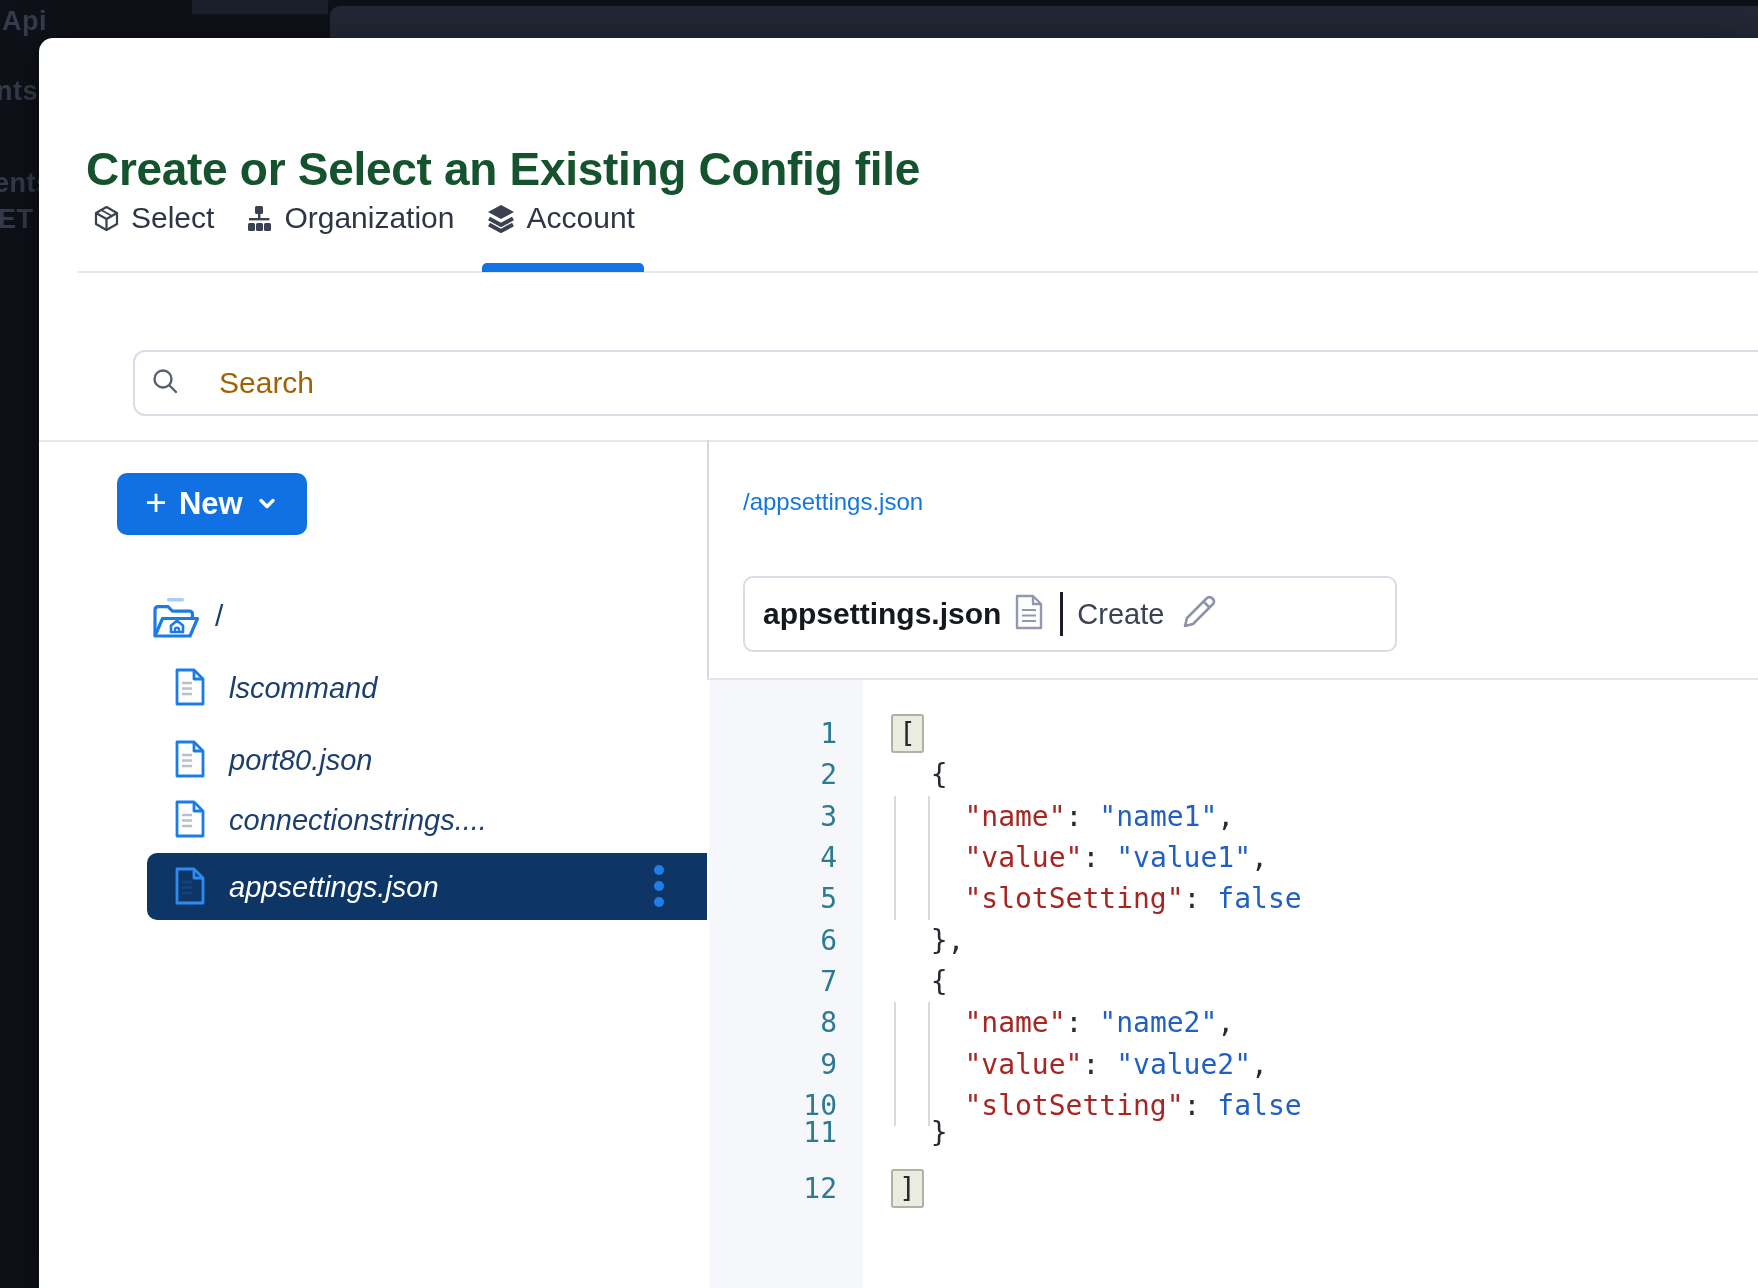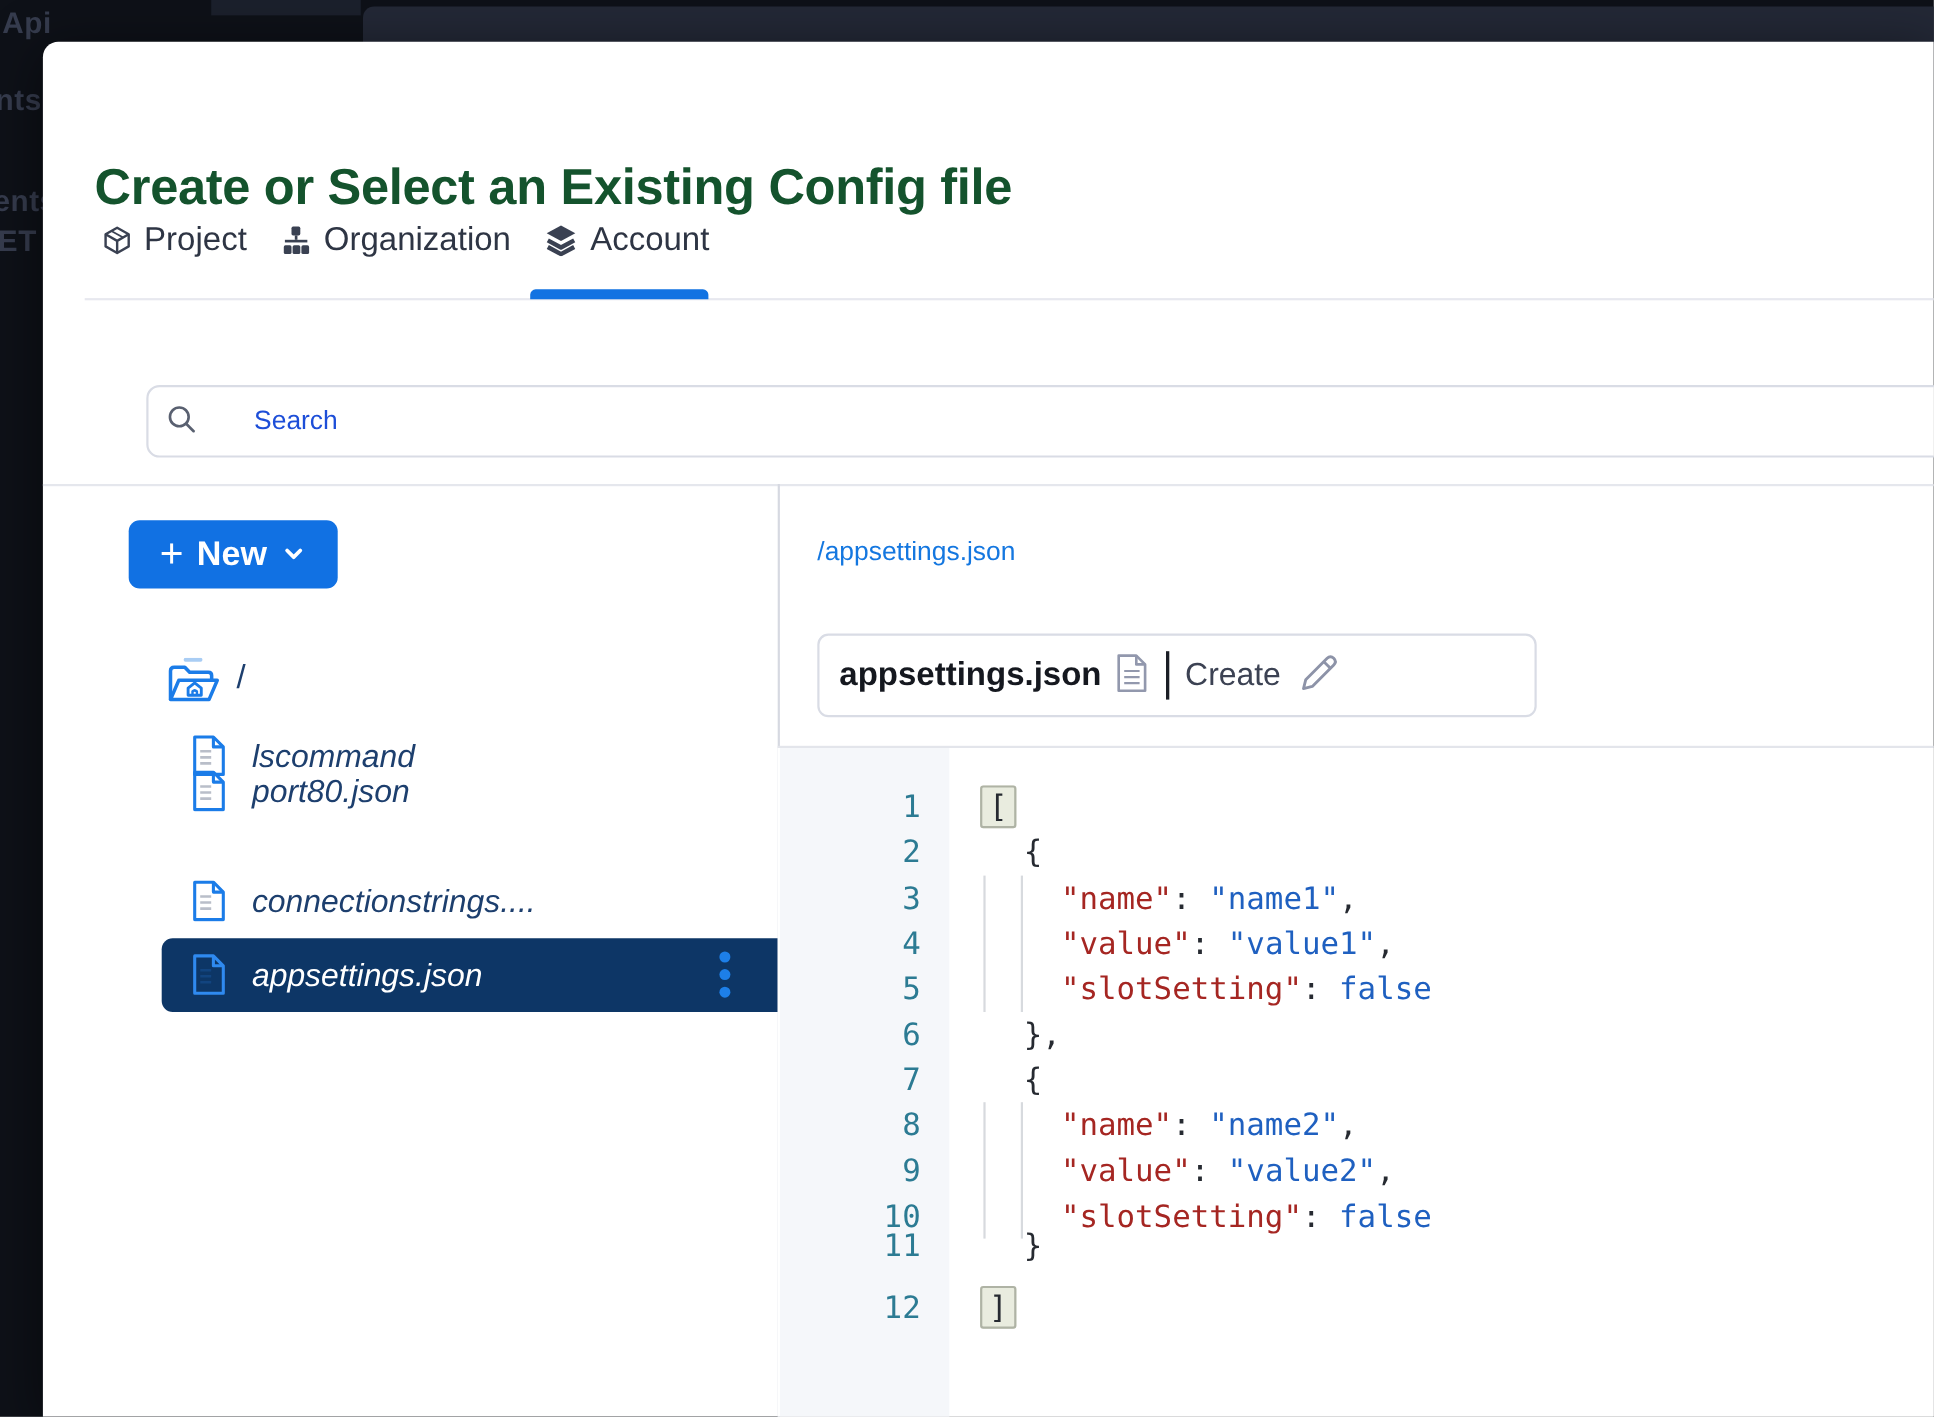--- a/index.html
+++ b/index.html
@@ -26,21 +26,21 @@
   .tab .lbl{font-size:30px;font-weight:500;color:#2e3544;}
   .tab svg{display:block;}
   .tab-line{position:absolute;left:38px;right:0;top:233px;height:2px;background:#e7e8ef;}
   .tab-underline{position:absolute;left:443px;top:225px;width:162px;height:9px;border-radius:5px 5px 0 0;background:#1273e2;}
   
   .search{
     position:absolute;left:94px;top:312px;width:1660px;height:66px;
     border:2px solid #d9dce5;border-radius:12px;box-sizing:border-box;
     display:flex;align-items:center;padding-left:16px;background:#fff;
   }
-  .search .ph{font-size:24px;color:#1d4ed8;margin-left:52px;}
+  .search .ph{font-size:30px;color:#a16207;margin-left:40px;}
   
   .h-div{position:absolute;left:0;right:0;top:402px;height:2px;background:#e5e7ed;}
   .v-div{position:absolute;left:668px;top:402px;width:2px;bottom:0;background:#d6d9e1;}
   
   .new-btn{
     position:absolute;left:78px;top:435px;width:190px;height:62px;border-radius:10px;
     background:#1171e3;color:#fff;display:flex;align-items:center;justify-content:center;gap:12px;
     cursor:pointer;border:none;
   }
   .new-btn .plus{font-size:37px;font-weight:500;line-height:1;margin-top:-3px;}
@@ -105,21 +105,21 @@
 
   <div class="tabs">
     <div class="tab">
       <span>
         <svg width="27" height="27" viewBox="0 0 27 27" fill="none" stroke="#3a4152" stroke-width="2.2" stroke-linejoin="round">
           <path d="M13.5 2 L24 8 V19 L13.5 25 L3 19 V8 Z"></path>
           <path d="M3 8 L13.5 14 L24 8 M13.5 14 V25"></path>
           <path d="M8.2 5 L19 11" stroke-width="1.6"></path>
         </svg>
       </span>
-      <span class="lbl">Project</span>
+      <span class="lbl">Select</span>
     </div>
     <div class="tab">
       <span>
         <svg width="28" height="27" viewBox="0 0 28 27" fill="#3a4152">
           <rect x="10" y="1" width="8" height="8" rx="1.5"></rect>
           <rect x="13" y="9" width="2.4" height="4"></rect>
           <rect x="4" y="13" width="20.4" height="2.4"></rect>
           <rect x="3" y="18" width="7" height="8" rx="1.5"></rect>
           <rect x="11" y="18" width="7" height="8" rx="1.5"></rect>
           <rect x="19" y="18" width="7" height="8" rx="1.5"></rect>
@@ -179,21 +179,21 @@
 
   <div id="tree-list">
       <div class="tree-row" style="top: 616px;">
         <span class="ficon"><svg width="30" height="38" viewBox="0 0 30 38" fill="none">
             <path d="M2 2 H19 L28 11 V36 H2 Z" stroke="#1b7ce8" stroke-width="2.8" stroke-linejoin="round"></path>
             <path d="M19 2 V11 H28" stroke="#1b7ce8" stroke-width="2.8" stroke-linejoin="round"></path>
             <path d="M7 15 H17 M7 20.5 H17 M7 26 H17" stroke="#b9bec9" stroke-width="2.4"></path>
           </svg></span>
         <span class="lbl">lscommand</span>
       </div>
-      <div class="tree-row" style="top: 648px;">
+      <div class="tree-row" style="top: 688px;">
         <span class="ficon"><svg width="30" height="38" viewBox="0 0 30 38" fill="none">
             <path d="M2 2 H19 L28 11 V36 H2 Z" stroke="#1b7ce8" stroke-width="2.8" stroke-linejoin="round"></path>
             <path d="M19 2 V11 H28" stroke="#1b7ce8" stroke-width="2.8" stroke-linejoin="round"></path>
             <path d="M7 15 H17 M7 20.5 H17 M7 26 H17" stroke="#b9bec9" stroke-width="2.4"></path>
           </svg></span>
         <span class="lbl">port80.json</span>
       </div>
       <div class="tree-row" style="top: 748px;">
         <span class="ficon"><svg width="30" height="38" viewBox="0 0 30 38" fill="none">
             <path d="M2 2 H19 L28 11 V36 H2 Z" stroke="#1b7ce8" stroke-width="2.8" stroke-linejoin="round"></path>

